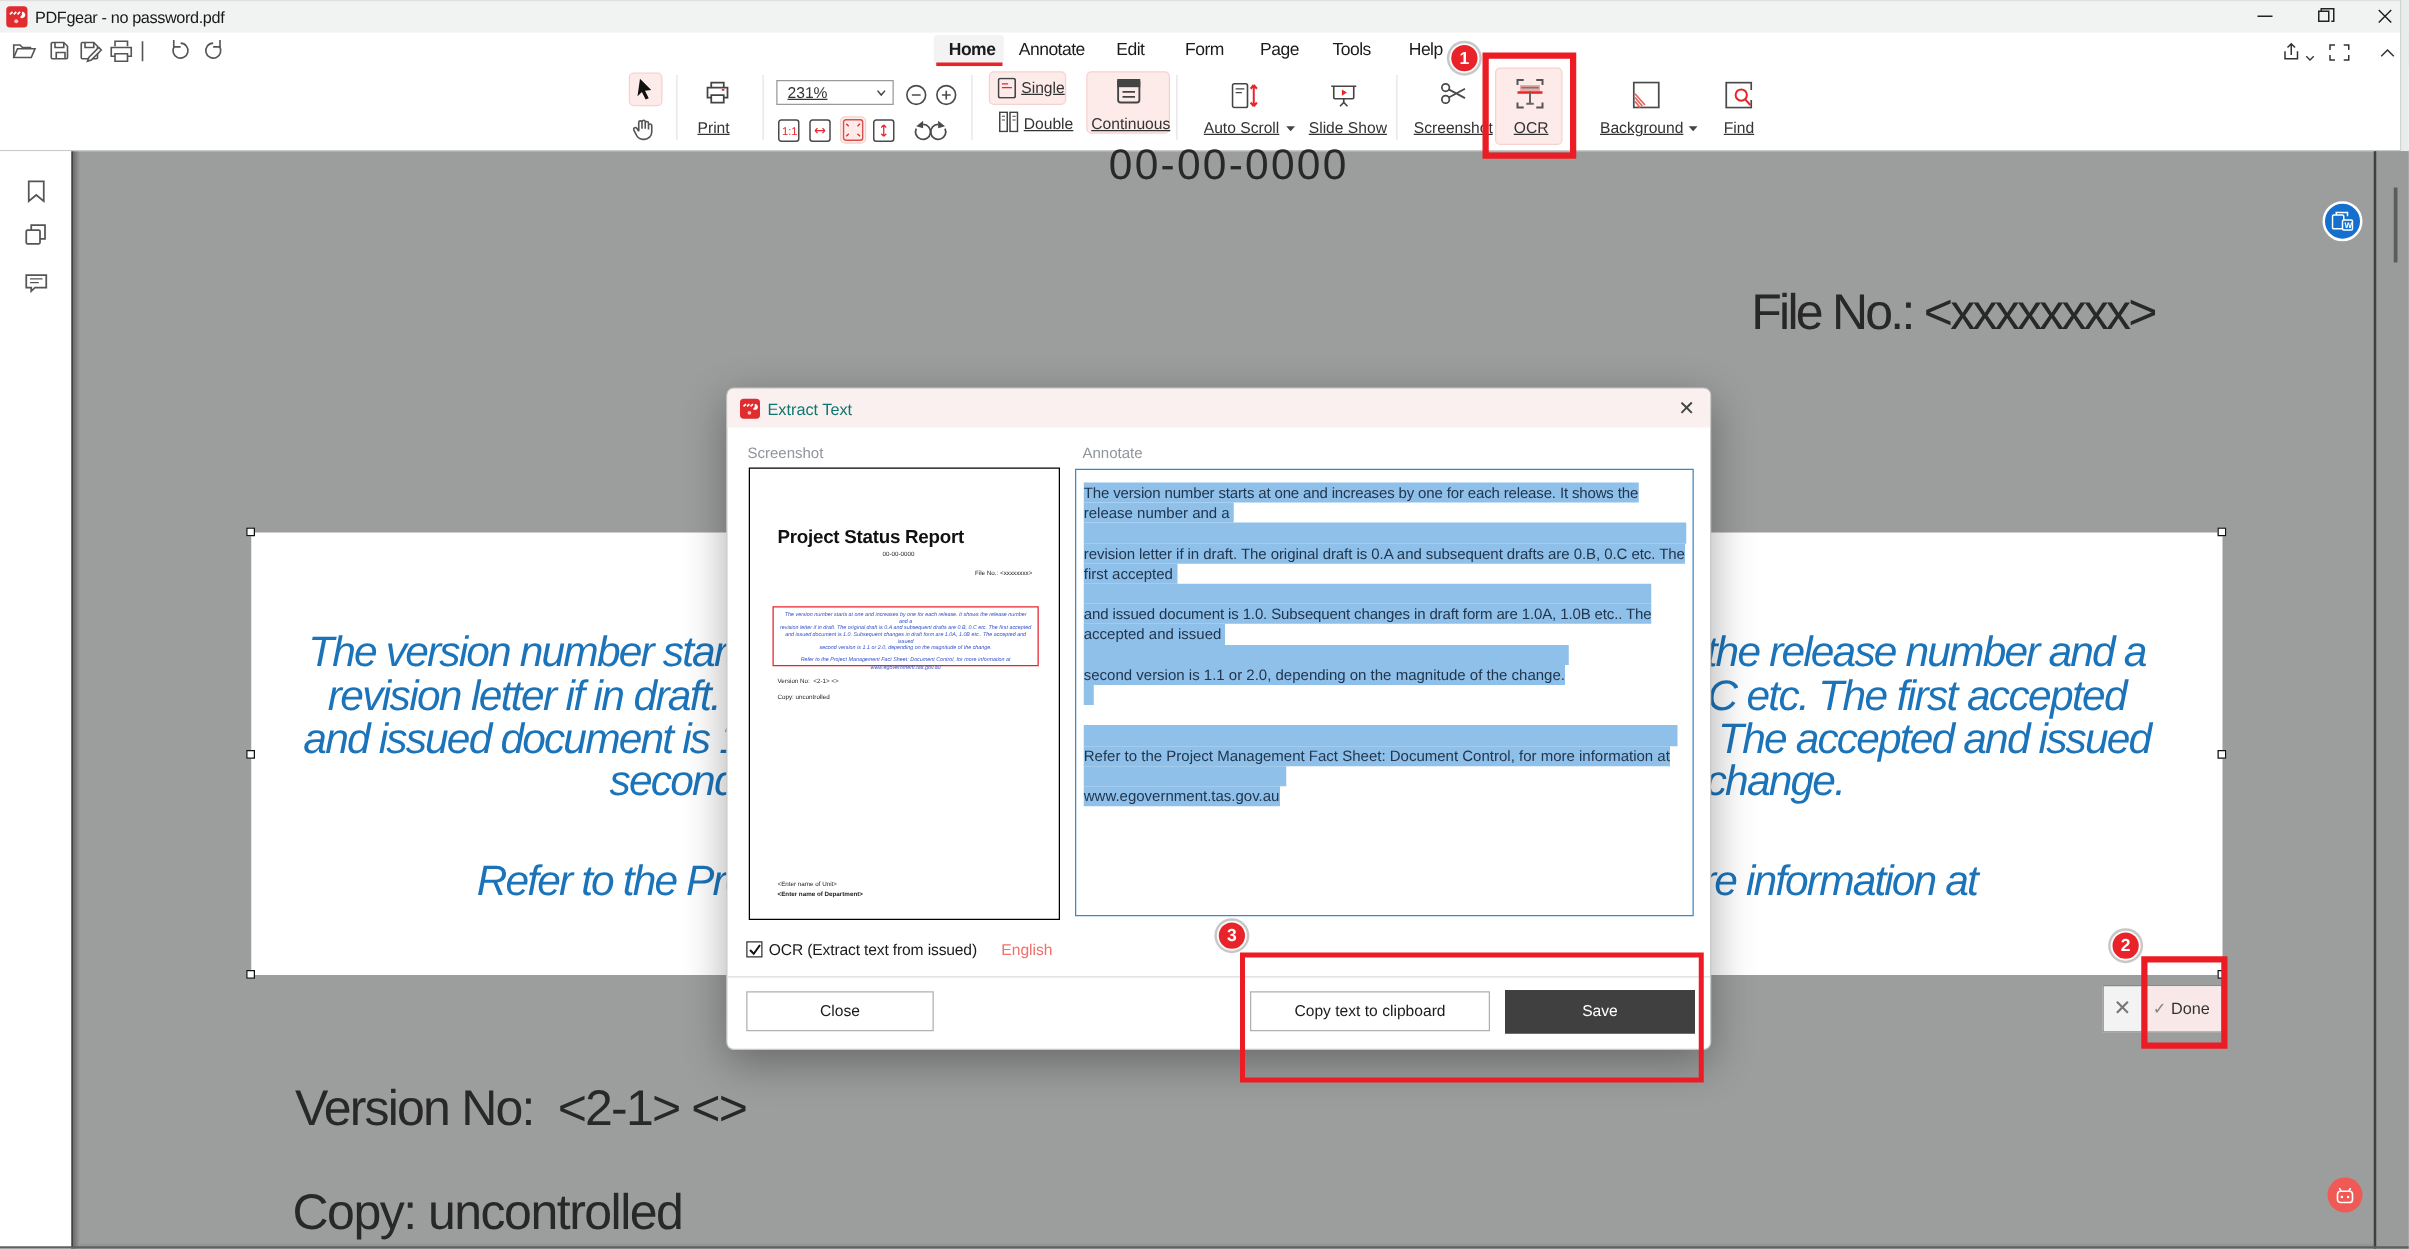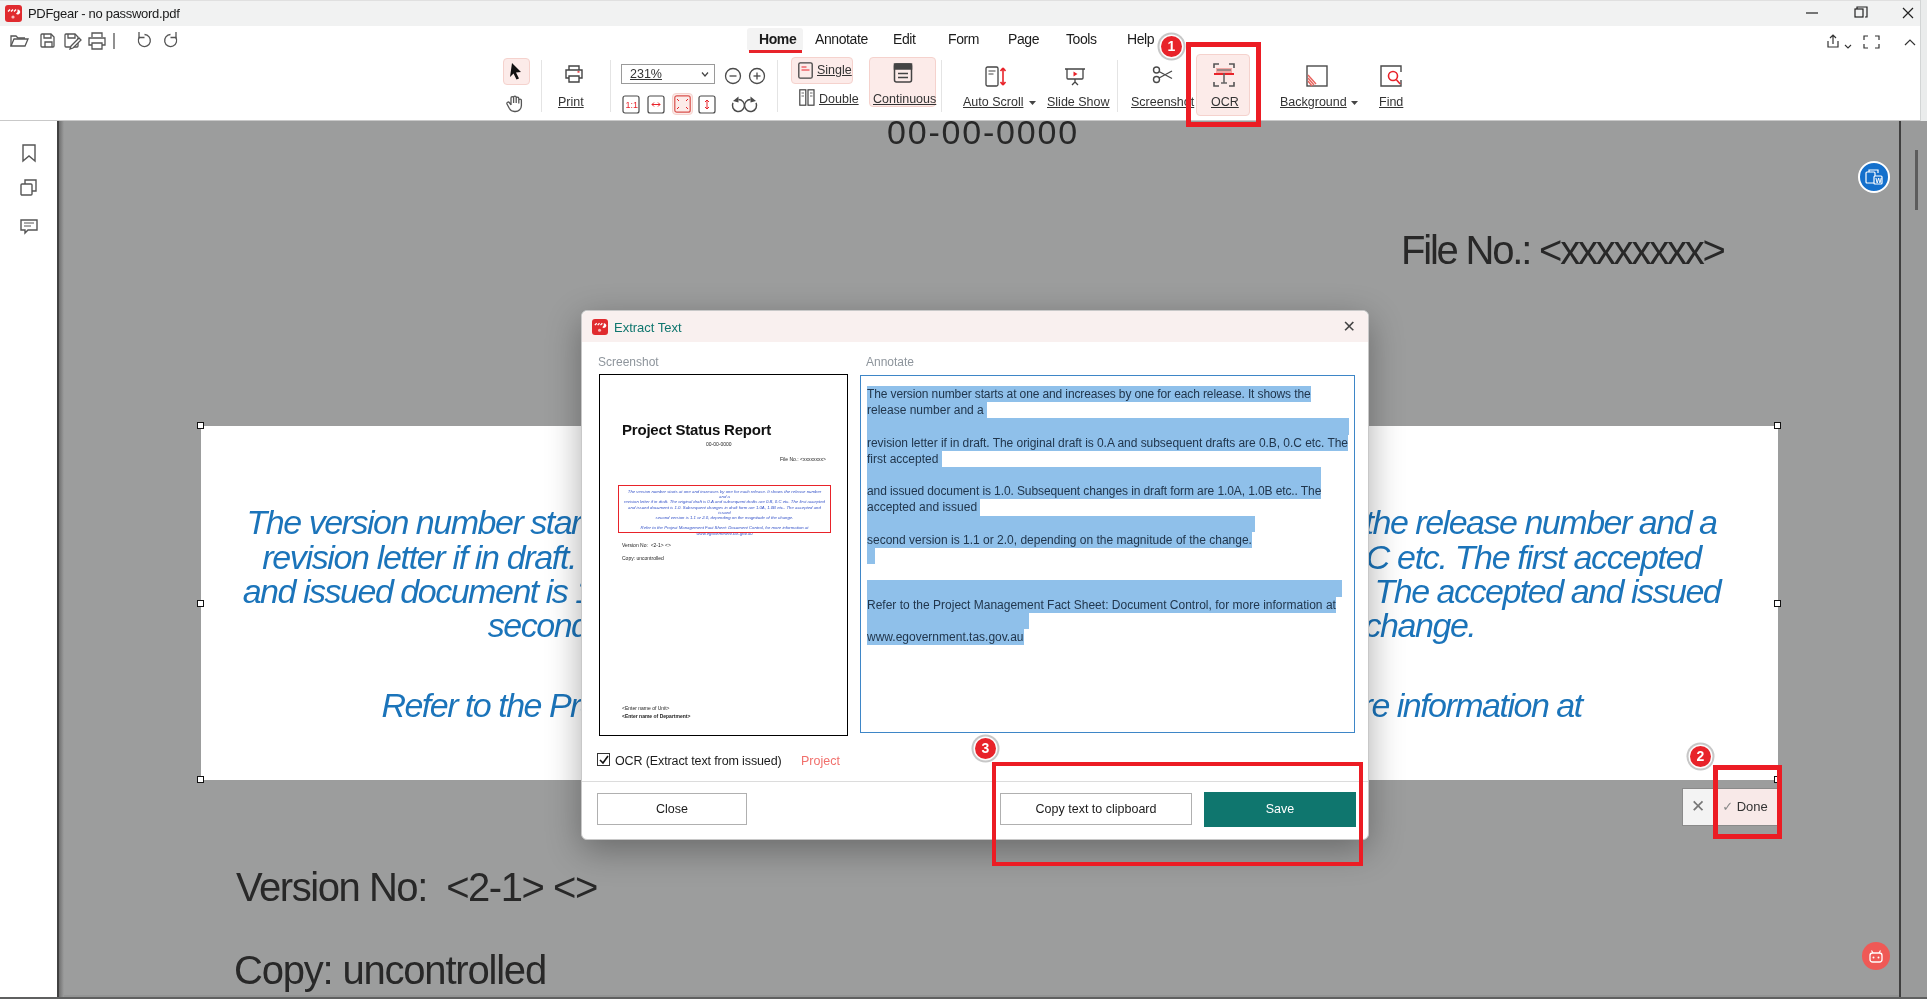--- a/index.html
+++ b/index.html
@@ -369,26 +369,26 @@
     <div class="exline" style="top:236.8px;"><span style="width:162px;">&nbsp;</span></div>
     <div class="exline" style="top:253px;"><span>www.egovernment.tas.gov.au</span></div>
   </div>
 
   <div id="chkrow">
     <div id="chkbox"></div>
     <svg class="abs" style="left:1px;top:3px;width:12px;height:12px" viewBox="0 0 12 12">
         <path d="M2 6 l3 3 5 -7" fill="none" stroke="#111" stroke-width="1.6"></path>
       </svg>
     <span style="margin-left:18px;font-size:12.5px;letter-spacing:-0.12px;color:#1b1b1b;">OCR (Extract text from issued)</span>
-    <span style="margin-left:15px;font-size:12.5px;color:#f1706c;">Project</span>
+    <span style="margin-left:15px;font-size:12.5px;color:#f1706c;">English</span>
   </div>
   <div id="sep2"></div>
   <div class="dlgbtn" style="left:15px;width:150px;line-height:30px;">Close</div>
   <div class="dlgbtn" style="left:418px;width:192px;line-height:30px;">Copy text to clipboard</div>
-  <div class="dlgbtn" style="left:622px;top:481px;width:152px;height:35px;background:#0f766e;border:none;color:#fff;line-height:35px;">Save</div>
+  <div class="dlgbtn" style="left:622px;top:481px;width:152px;height:35px;background:#404040;border:none;color:#fff;line-height:35px;">Save</div>
 </div>
 
 <div class="abs" style="left:0;top:997px;width:1927px;height:2px;background:#5f6060;"></div>
 
 <div class="redbox" style="left:1186px;top:42px;width:75px;height:85px;border-width:5px;"></div>
 <div class="redbox" style="left:992px;top:762px;width:371px;height:104px;border-width:4.5px;"></div>
 <div class="redbox" style="left:1713px;top:765px;width:69px;height:74px;border-width:5px;"></div>
 <div class="badge" style="left:1161px;top:36px;">1</div>
 <div class="badge" style="left:1690px;top:746px;">2</div>
 <div class="badge" style="left:975px;top:738px;">3</div>

